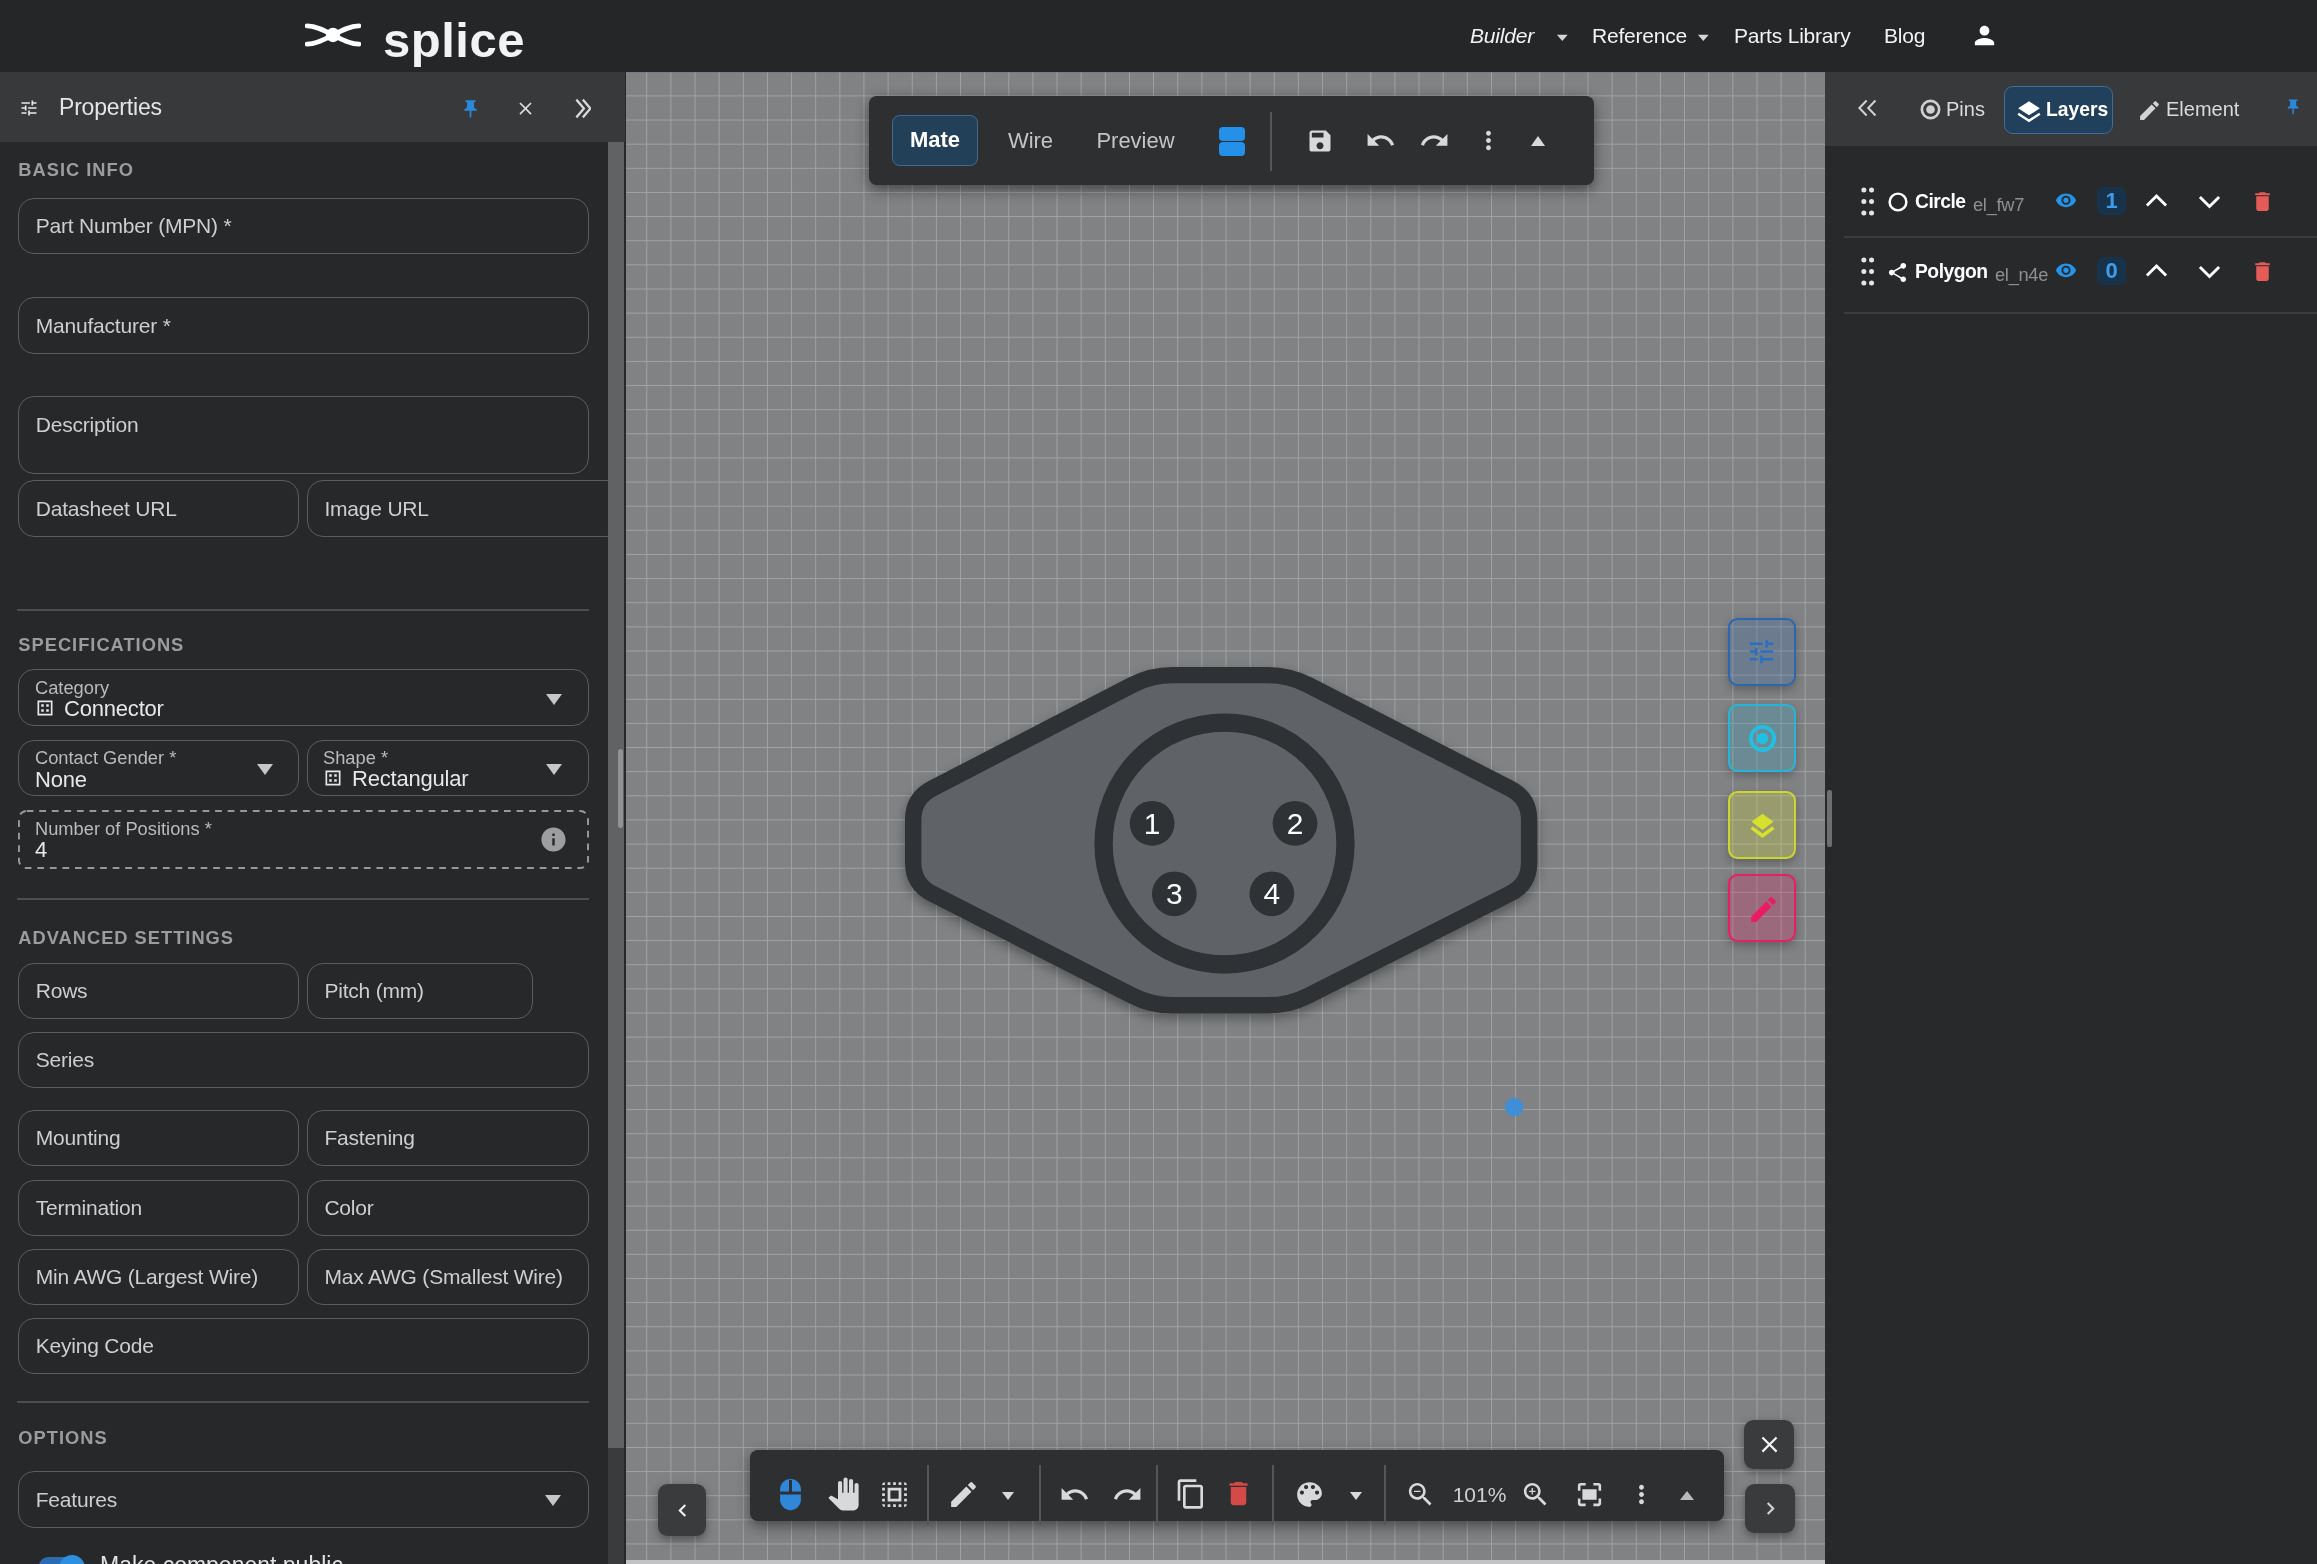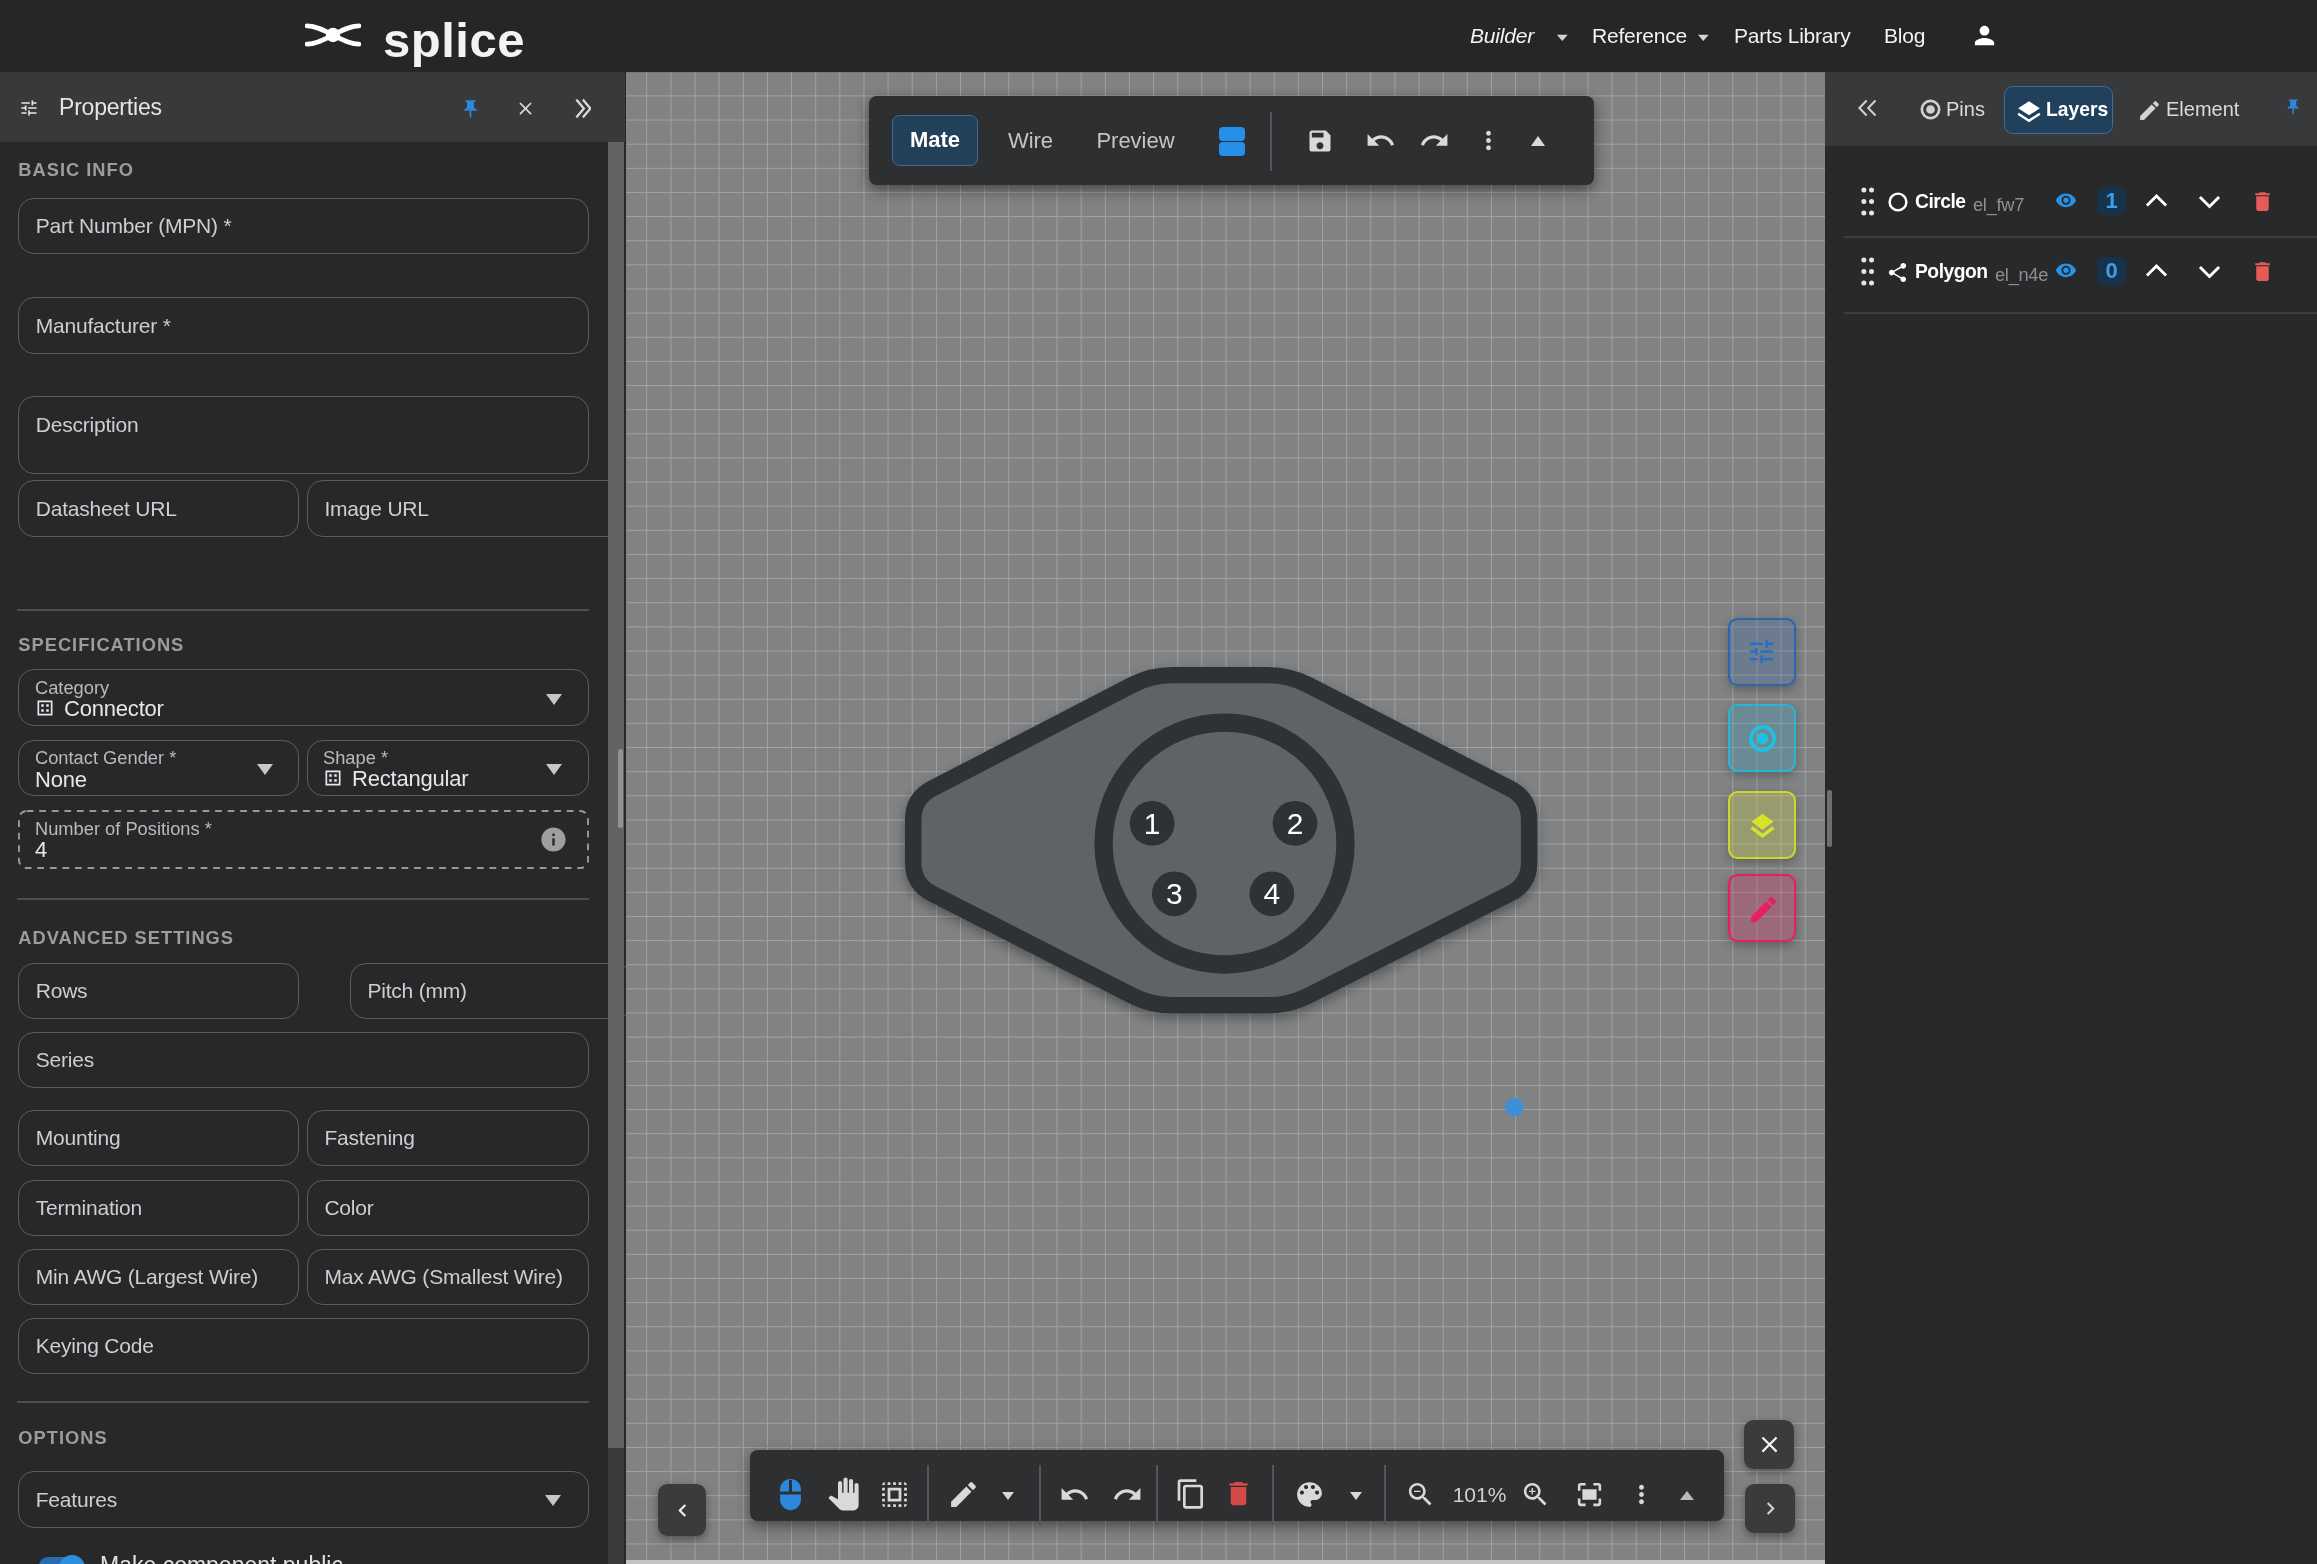--- a/index.html
+++ b/index.html
@@ -16,21 +16,21 @@
   #gutter { position:absolute; left:608px; top:142px; width:16.4px; height:1422px; background:#3a3b3c; }
   #gthumb { position:absolute; left:608px; top:142px; width:16.4px; height:1306px; background:#606263; }
   .sect { position:absolute; left:18.3px; color:#9b9c9e; font-size:18.3px; font-weight:bold; letter-spacing:1px; }
   .fld { position:absolute; border:1.9px solid #5b5c5e; border-radius:16px; color:#cdced0; font-size:21px; letter-spacing:-0.2px; }
   .fld .ph { position:absolute; left:16.4px; top:50%; transform:translateY(-50%); white-space:nowrap; }
   .divider { position:absolute; left:17.4px; width:572px; height:1.9px; background:#4d4e50; }
   .slabel { position:absolute; left:18.3px; color:#b9babc; font-size:18.3px; }
   .sval { position:absolute; left:18.3px; color:#e6e7e9; font-size:22px; letter-spacing:-0.2px; }
   .dArrow { position:absolute; width:0; height:0; border-left:8.7px solid transparent; border-right:8.7px solid transparent; border-top:11.6px solid #c6c7c9; }
   
-  #canvas { position:absolute; left:626px; top:72px; width:1199px; height:1492px; background:#404040; overflow:hidden; }
+  #canvas { position:absolute; left:626px; top:72px; width:1199px; height:1492px; background:#6d28d9; overflow:hidden; }
   .tbar { position:absolute; background:#2e2f31; border-radius:7.7px; box-shadow:0 4.8px 13.5px rgba(0,0,0,0.45); }
   .sqbtn { position:absolute; background:#3a3b3d; border-radius:9.7px; box-shadow:0 3.9px 8.7px rgba(0,0,0,0.35); display:flex; align-items:center; justify-content:center; }
   
   #rpanel { position:absolute; left:1825px; top:72px; width:492px; height:1492px; background:#28292b; }
   #rheader { position:absolute; left:1825px; top:72px; width:492px; height:74px; background:#38393b; }
 </style>
 </head>
 <body>
 <div id="app">
 
@@ -116,21 +116,21 @@
   <div class="slabel" style="left:35px;top:818px;">Number of Positions *</div>
   <div class="sval" style="left:35px;top:837px;">4</div>
   <svg class="abs" style="left:539px;top:825px" width="29" height="29" viewBox="0 0 24 24">
       <path d="M12 2C6.48 2 2 6.48 2 12s4.48 10 10 10 10-4.48 10-10S17.52 2 12 2zm1 15h-2v-6h2v6zm0-8h-2V7h2v2z" fill="#9d9ea0"></path>
     </svg>
   <div class="divider" style="top:898px;"></div>
   <div class="sect" style="top:927px;">ADVANCED SETTINGS</div>
   <div class="fld" style="left:18.3px;top:963px;width:281px;height:56px;">
       <span class="ph">Rows</span>
     </div>
-  <div class="fld" style="left:307px;top:963px;width:282px;height:56px;margin-left:43px;">
+  <div class="fld" style="left:307px;top:963px;width:226px;height:56px;">
       <span class="ph">Pitch (mm)</span>
     </div>
   <div class="fld" style="left:18.3px;top:1032px;width:571px;height:56px;">
       <span class="ph">Series</span>
     </div>
   <div class="fld" style="left:18.3px;top:1110px;width:281px;height:56px;">
       <span class="ph">Mounting</span>
     </div>
   <div class="fld" style="left:307px;top:1110px;width:282px;height:56px;">
       <span class="ph">Fastening</span>

